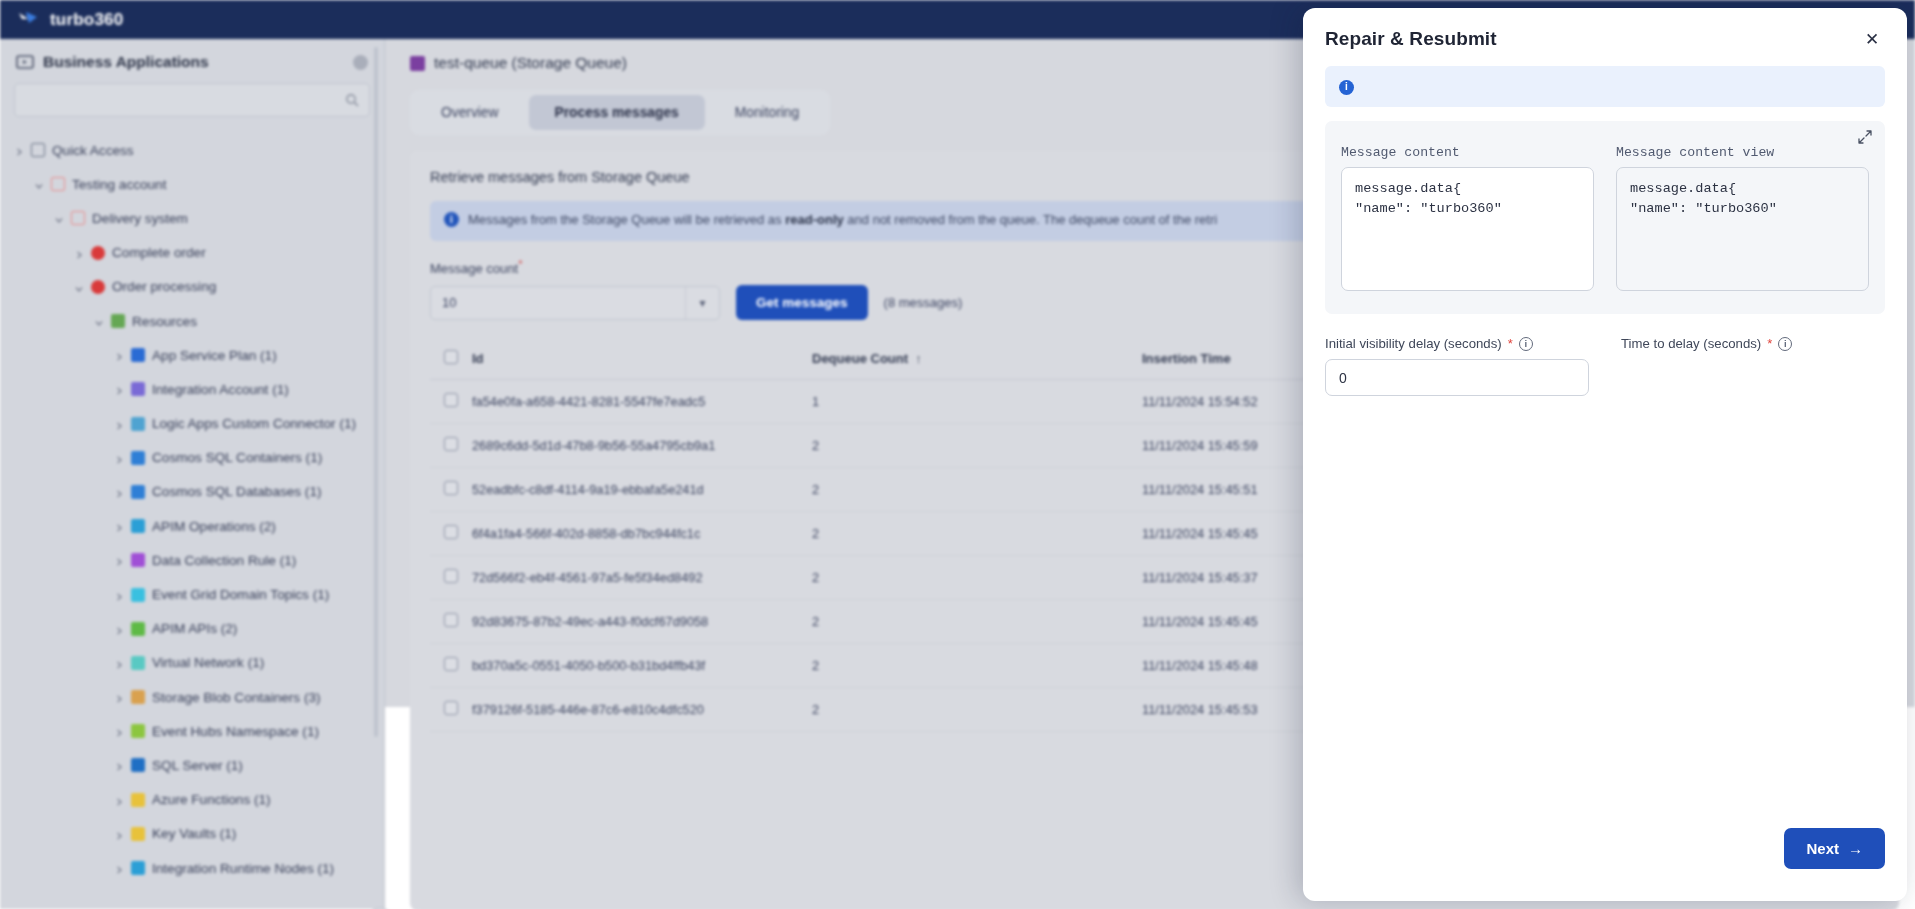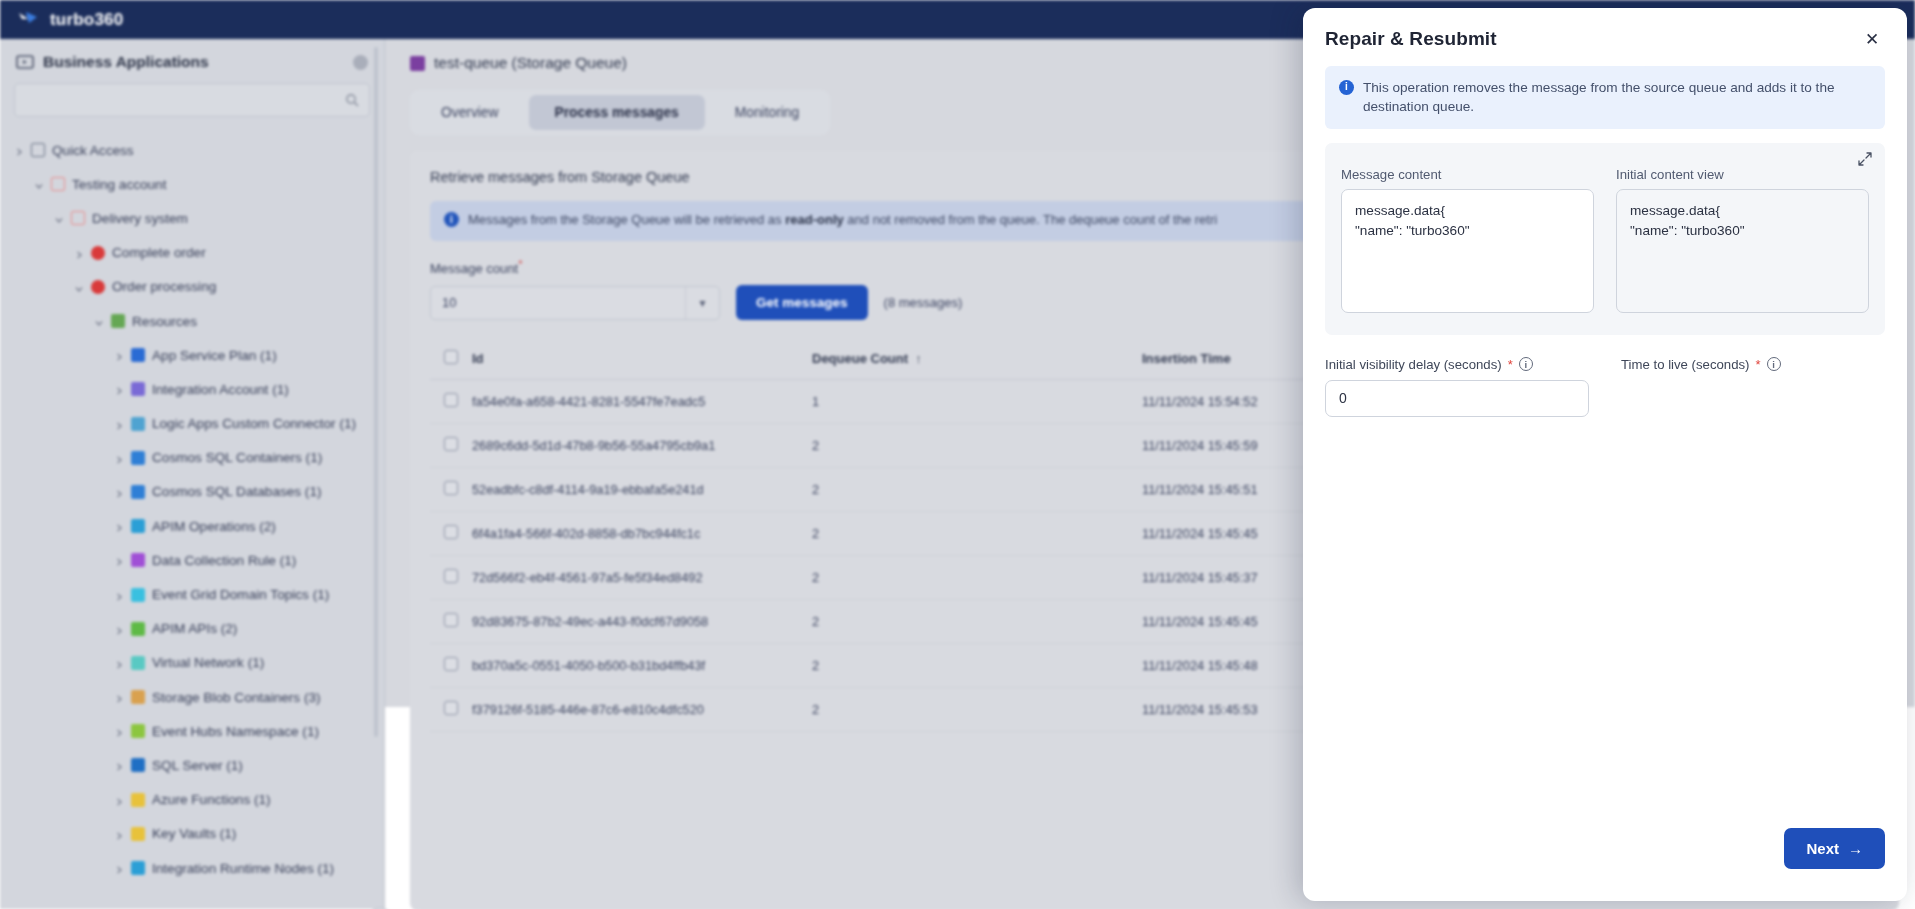--- a/index.html
+++ b/index.html
@@ -175,21 +175,21 @@
     display: flex; align-items: center; justify-content: center;
   }
   .content-box {
     margin-top: 14px; background: #f4f6f9; border-radius: 7px;
     padding: 10px 16px 18px 16px; position: relative;
   }
   .expand-ic {
     position: absolute; top: 8px; right: 12px; width: 16px; height: 16px;
     color: #4a5264; cursor: pointer;
   }
-  .two-col { display: flex; gap: 22px; margin-top: 14px; }
+  .two-col { display: flex; gap: 22px; margin-top: 14px; font-family: Liberation Mono, monospace; }
   .col { flex: 1; }
   .col > .lbl { font-size: 13.2px; color: #515a70; display: block; margin-bottom: 7px; }
   .ta {
     width: 100%; height: 124px; border: 1px solid #cfd4dd; border-radius: 7px;
     padding: 11px 13px; font-family: inherit; font-size: 13.6px;
     line-height: 1.5; color: #2c3243; resize: none; outline: none;
     background: #ffffff; white-space: pre;
   }
   .ta.view { background: #f4f6f9; color: #2c3243; }
   .fields { display: flex; gap: 32px; margin-top: 22px; }
@@ -517,56 +517,55 @@
 
   <div class="drawer">
     <div class="dr-head">
       <div class="dr-title">Repair &amp; Resubmit</div>
       <button class="dr-close">✕</button>
     </div>
 
     <div class="dr-body">
       <div class="dr-note">
         <span class="ibadge">i</span>
-        <span>This operation removes the message from the source queue and adds it to the destination queue.</span>
       </div>
 
       <div class="content-box">
         <span class="expand-ic">
           <svg width="16" height="16" viewBox="0 0 16 16">
             <path d="M14 2 L9 7 M14 2 L14 6 M14 2 L10 2" stroke="#4a5264" stroke-width="1.3" fill="none" stroke-linecap="round"></path>
             <path d="M2 14 L7 9 M2 14 L2 10 M2 14 L6 14" stroke="#4a5264" stroke-width="1.3" fill="none" stroke-linecap="round"></path>
           </svg>
         </span>
         <div class="two-col">
           <div class="col">
             <span class="lbl">Message content</span>
             <textarea class="ta" style="">message.data{
 "name": "turbo360"</textarea>
           </div>
           <div class="col">
-            <span class="lbl">Initial content view</span>
+            <span class="lbl">Message content view</span>
             <textarea class="ta view" readonly="" style="">message.data{
 "name": "turbo360"</textarea>
           </div>
         </div>
       </div>
 
       <div class="fields">
         <div class="fld">
           <div class="lbl2">
             <span>Initial visibility delay (seconds)</span>
               <sup>*</sup>
             <span class="info-o">i</span>
           </div>
           <input value="0" style="">
         </div>
         <div class="fld">
           <div class="lbl2">
-            <span>Time to live (seconds)</span>
+            <span>Time to delay (seconds)</span>
               <sup>*</sup>
             <span class="info-o">i</span>
           </div>
         </div>
       </div>
     </div>
 
     <div class="dr-foot">
       <button class="btn-next">
         <span>Next</span>

